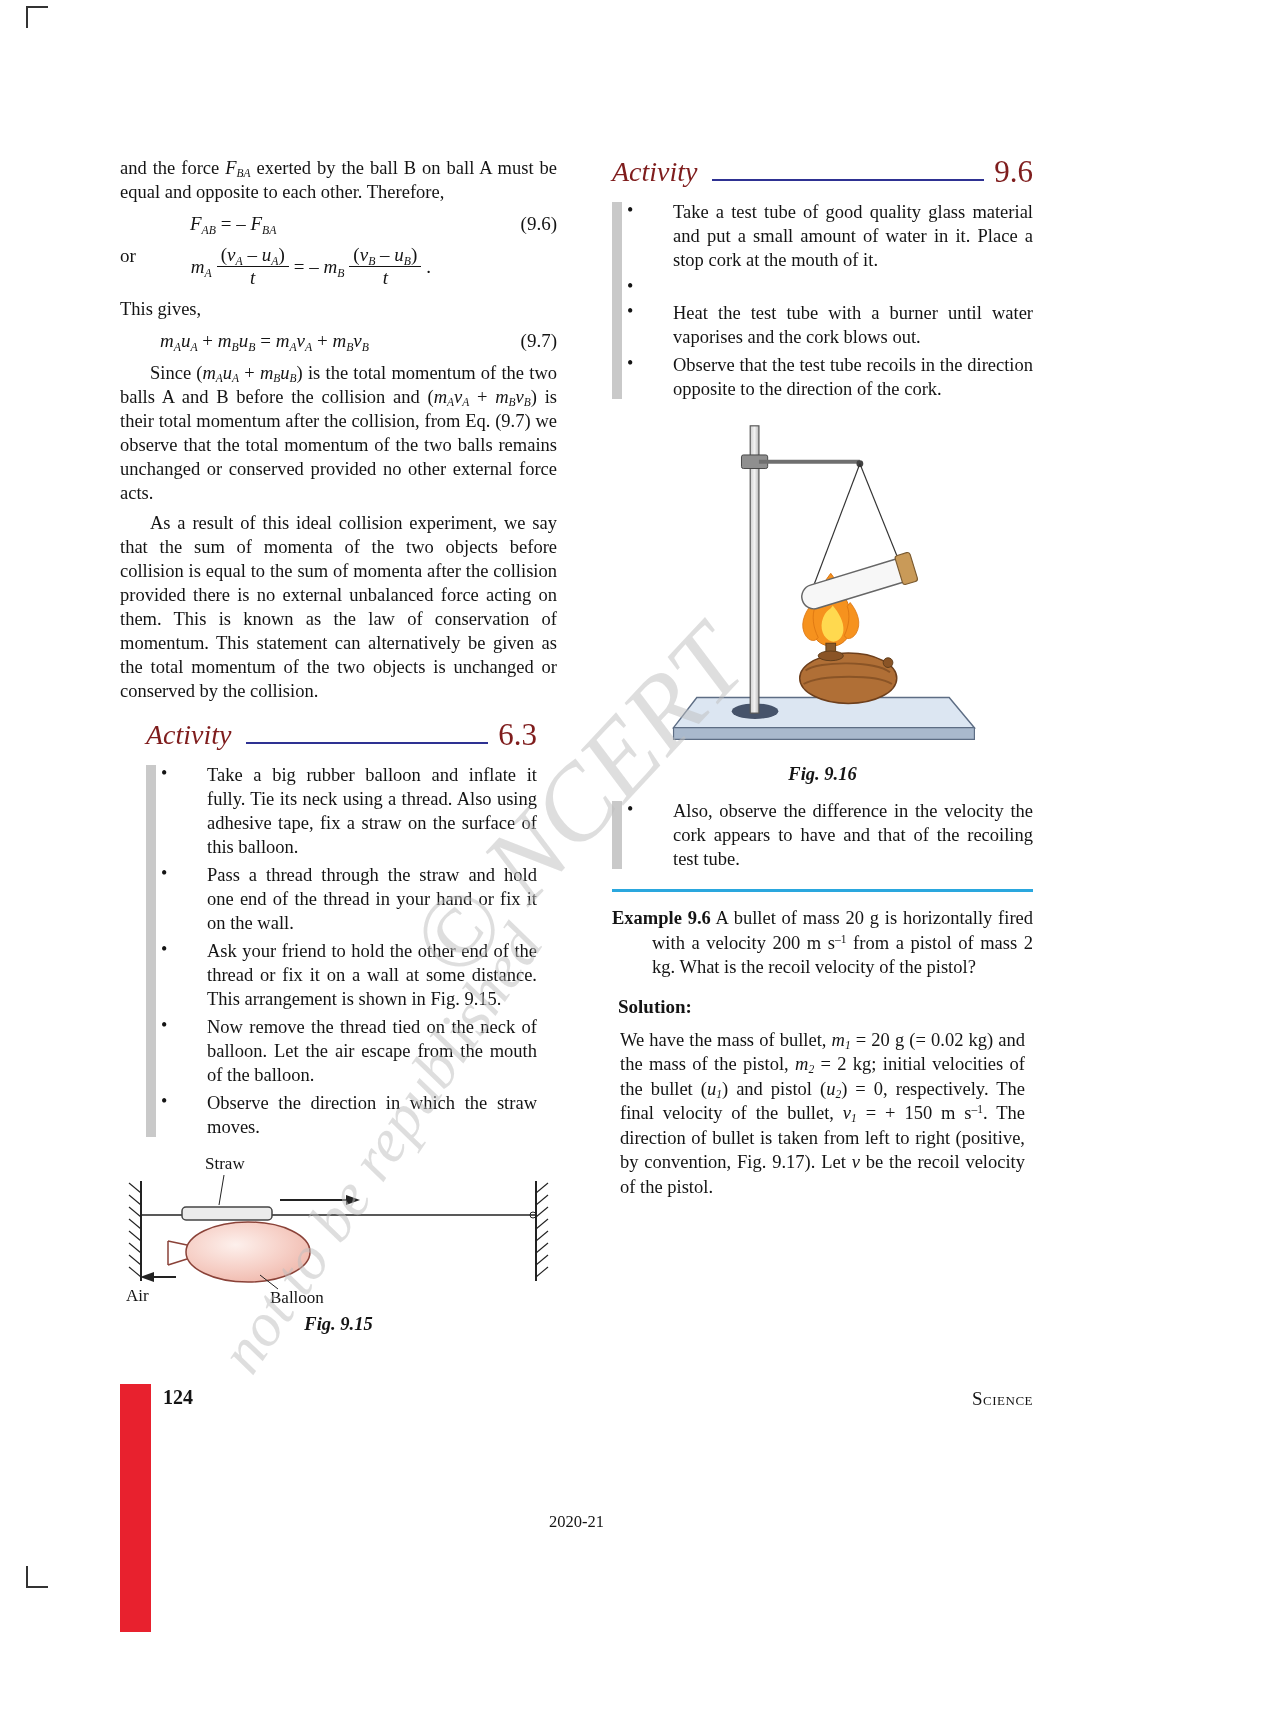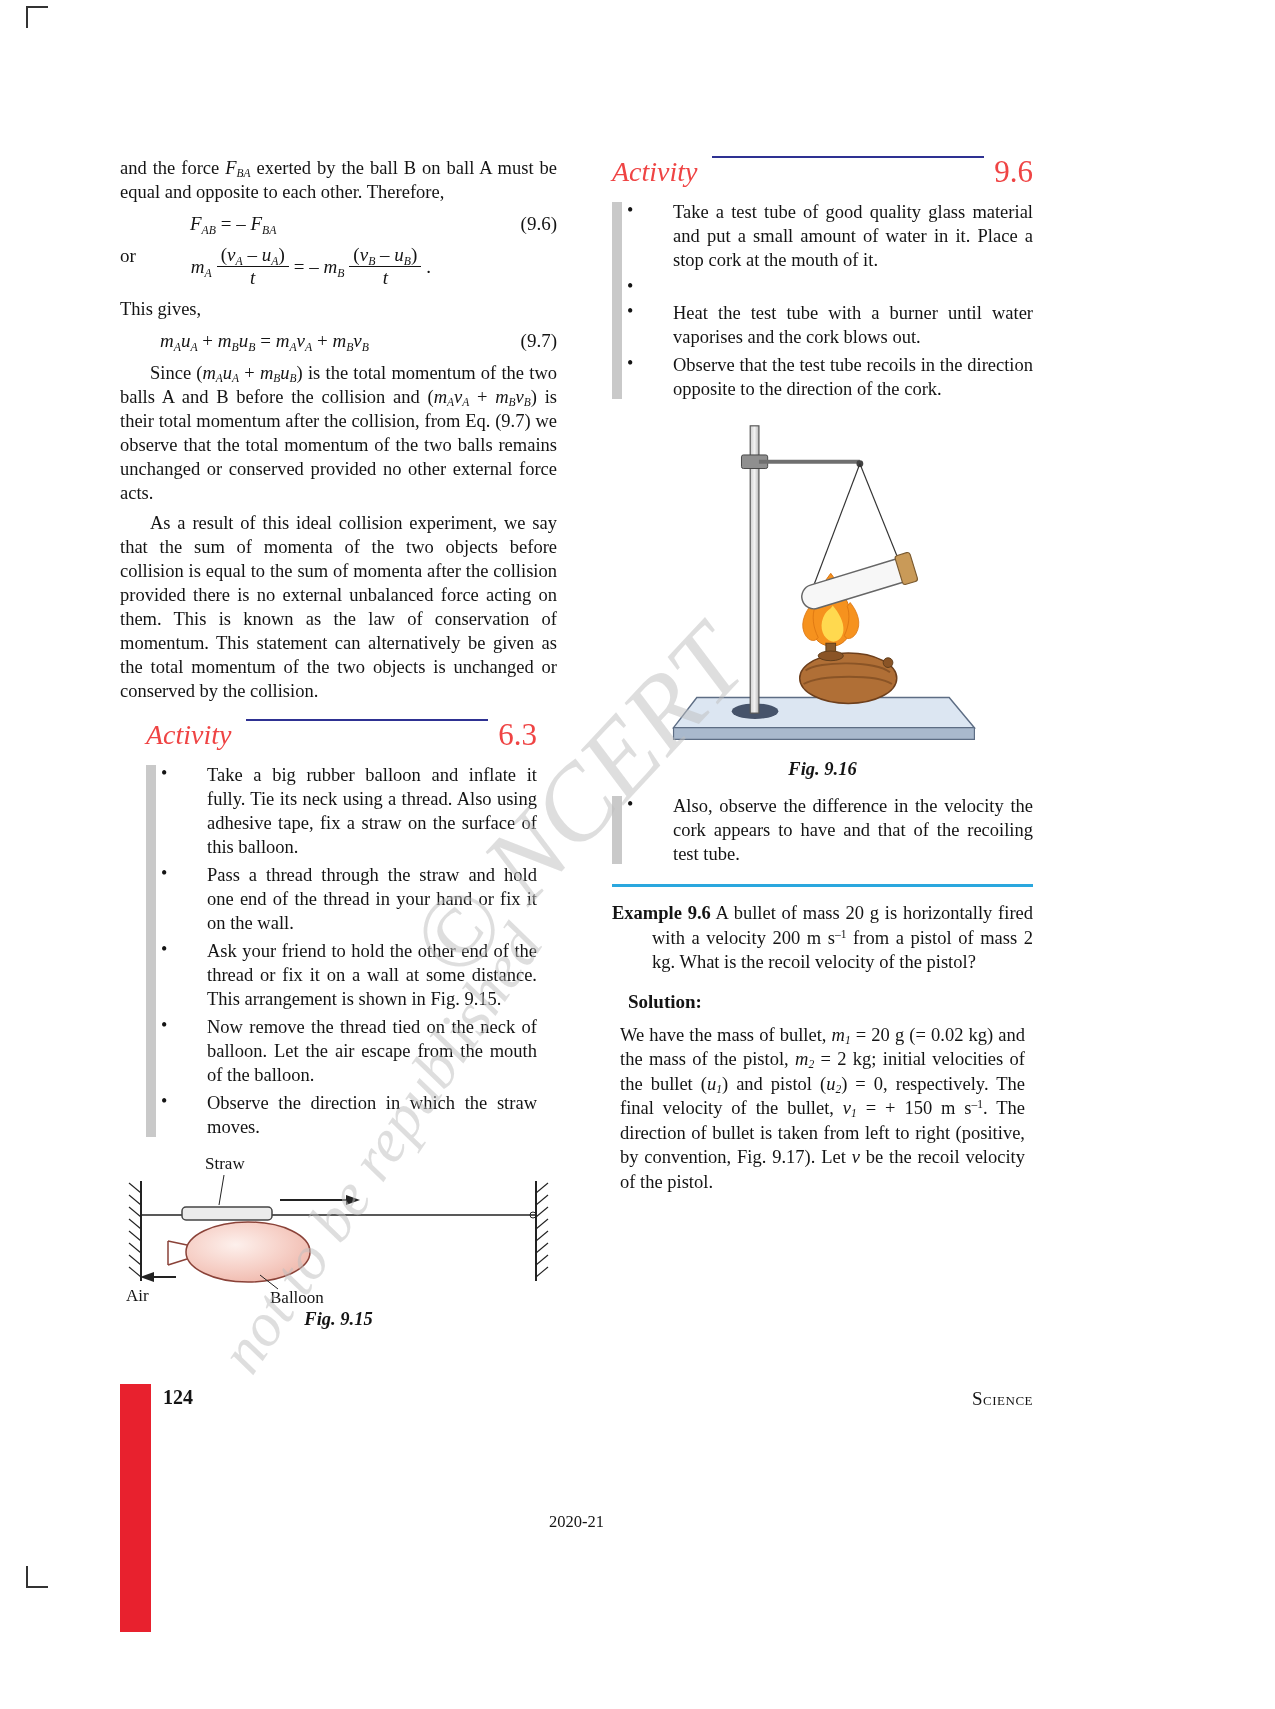--- a/index.html
+++ b/index.html
@@ -16,37 +16,37 @@
   sub{vertical-align:-0.3em}
   sup{vertical-align:0.55em}
   .eq-row{display:flex;align-items:flex-start;font-size:19px;line-height:24px;margin:8px 0}
   .eq-num{margin-left:auto}
   .ml70{margin-left:70px}
   .ml55{margin-left:55px}
   .ml40{margin-left:40px}
   .eq-frac-wrap{display:inline-flex;align-items:center}
   .frac{display:inline-flex;flex-direction:column;align-items:center;margin:0 5px;line-height:22px;text-align:center}
   .fnum{border-bottom:1.5px solid #141414;padding:0 4px}
-  .activity-head{display:flex;align-items:flex-start;color:#ef4444;margin:16px 0 12px}
+  .activity-head{display:flex;align-items:flex-end;color:#7f1d1d;margin:16px 0 12px}
   .act-word{font-style:italic;font-size:28px;line-height:32px}
   .act-line{flex:1;border-bottom:2px solid #2e3192;margin:0 10px 7px 14px}
   .act-num{font-size:31px;line-height:32px}
   .activity-list{position:relative}
   .strip{position:absolute;left:0;top:2px;bottom:2px;width:10px;background:#c9c9c9}
   .b-item{display:flex;margin-bottom:4px}
   .b-dot{flex:0 0 46px;padding-left:15px;font-size:18px}
   .b-text{flex:1;font-size:18.5px;line-height:24px;text-align:justify}
   .act-left{margin-left:26px;margin-right:20px}
   .figure{margin-top:14px}
   .fig-center{text-align:center}
-  .fig-caption{text-align:center;font-weight:700;font-style:italic;font-size:18.5px;}
+  .fig-caption{text-align:center;font-weight:700;font-style:italic;font-size:18.5px;margin-top:5px}
   .also{margin-top:14px}
   .blue-rule{border-top:3px solid #2aa7de;margin:18px 0 14px}
   .example{font-size:18.5px;line-height:24.5px;text-align:justify;padding-left:40px;text-indent:-40px;margin:0}
-  .sol-label{font-weight:700;font-size:19px;margin:16px 16px 10px}
+  .sol-label{font-weight:700;font-size:19px;margin:16px 6px 10px}
   .solution{font-size:18.5px;line-height:24.5px;text-align:justify;margin:8px}
   .red-bar{position:absolute;left:120px;top:1384px;width:31px;height:248px;background:#e8212e}
   .page-num{position:absolute;left:163px;top:1386px;font-weight:700;font-size:20px}
   .journal{position:absolute;left:612px;width:421px;top:1388px;text-align:right;
            font-variant:small-caps;font-size:19px;letter-spacing:.5px}
   .year{position:absolute;left:120px;width:913px;top:1512px;text-align:center;font-size:16.5px}
   .wm{position:absolute;color:#bfbfbf;opacity:.5;font-style:italic;z-index:6;pointer-events:none;white-space:nowrap}
   .wm1{left:430px;top:900px;font-size:105px;transform:rotate(-47deg);transform-origin:0 50%}
   .wm2{left:235px;top:1330px;font-size:62px;transform:rotate(-56deg);transform-origin:0 50%}
   .crop{position:absolute;width:20px;height:20px}

